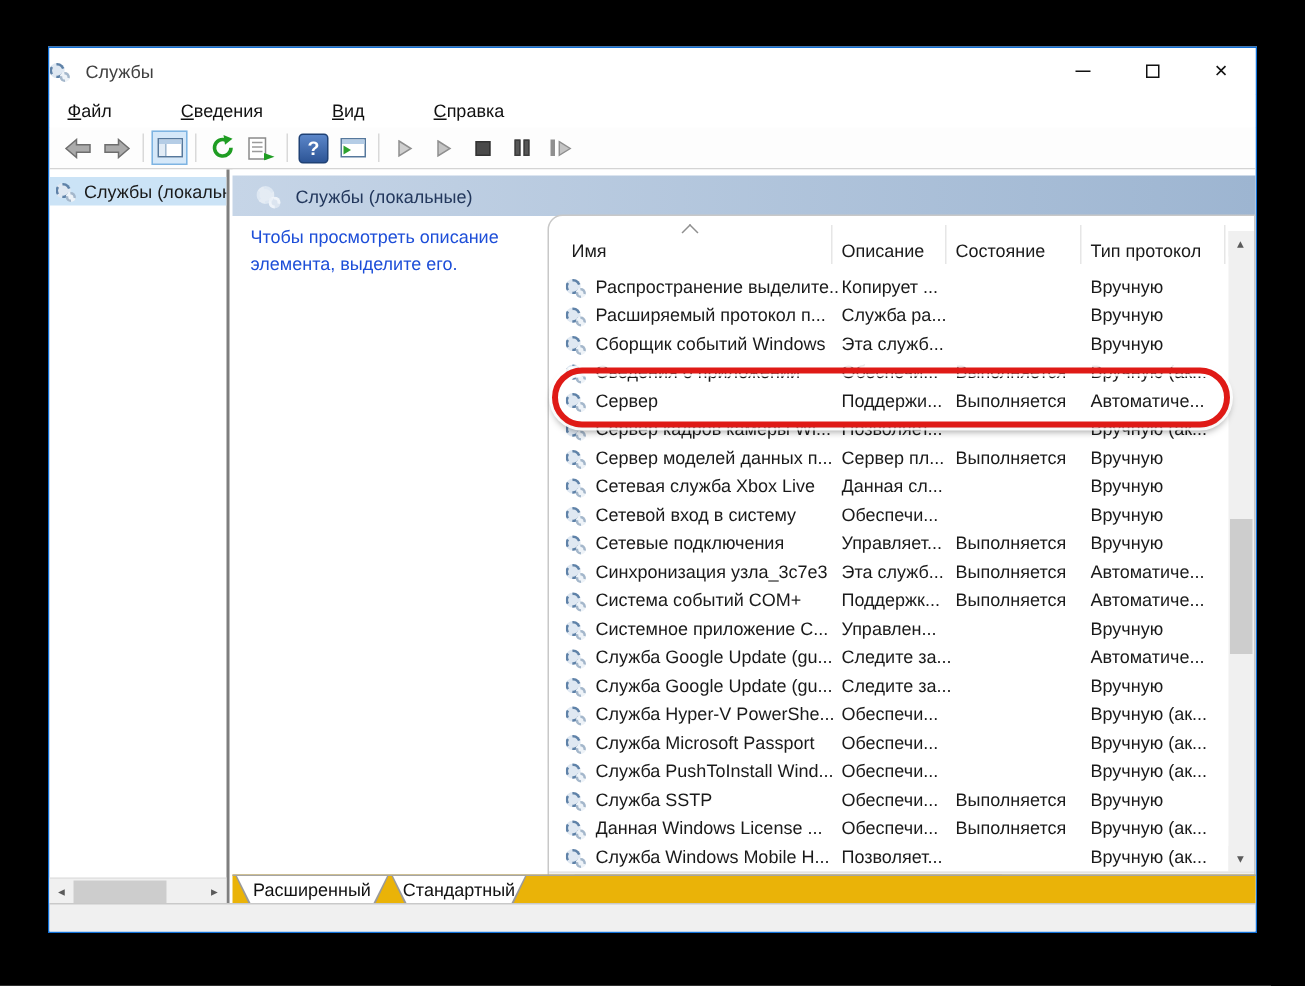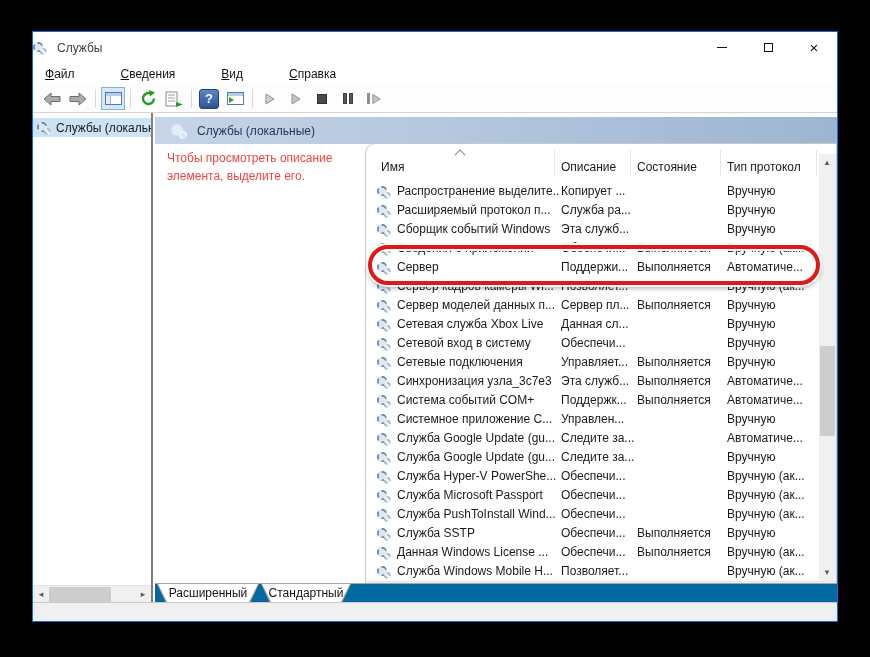--- a/index.html
+++ b/index.html
@@ -60,21 +60,21 @@
   .tree-item .lbl{margin-left:3px;}
   .tree-hscroll{position:absolute;left:0;bottom:0;width:100%;height:17px;background:#f0f0f0;border-top:1px solid #e2e2e2;}
   .sb-arrow{position:absolute;top:0;width:16px;height:17px;color:#5a5a5a;font-size:9px;line-height:17px;text-align:center;background:#f0f0f0;}
   .tree-hscroll .thumb{position:absolute;left:16px;top:1px;width:62px;height:15px;background:#cdcdcd;}
 
   .rpanel{position:absolute;left:122px;top:81px;width:682px;height:489px;background:#fff;overflow:visible;}
   .band{position:absolute;left:0;top:4px;width:100%;height:27px;
         background:linear-gradient(90deg,var(--band1,#c6d5e7),var(--band2,#9db5d1));
         display:flex;align-items:center;padding-left:16px;}
   .band .ttl{margin-left:10px;color:#22375c;}
-  .desc-text{position:absolute;left:12px;top:36px;width:184px;line-height:1.5;color:#ef4444;}
+  .desc-text{position:absolute;left:12px;top:36px;width:184px;line-height:1.5;color:#1d4ed8;}
 
   
   .listpanel{position:absolute;left:210px;top:30px;width:472px;height:454px;background:#fff;
              border:1px solid #c8c8c8;border-radius:10px 0 0 0;}
   .col-label{position:absolute;top:16px;color:#1a1a1a;}
   .col-sep{position:absolute;top:6px;width:1px;height:26px;background:#e6e6e6;}
   .sort-chevron{position:absolute;left:90px;top:7px;width:8px;height:8px;
       border-top:1.5px solid #8f8f8f;border-left:1.5px solid #8f8f8f;transform:rotate(45deg);}
   .rows{position:absolute;left:0;top:38px;width:455px;}
   .lrow{position:relative;height:19px;width:100%;}
@@ -92,21 +92,21 @@
   .hscroll .left{left:0;}
   .hscroll .right{right:0;}
   .hscroll .thumb{position:absolute;left:17px;top:1px;width:285px;height:15px;background:#cdcdcd;}
 
   
   .red-oval{position:absolute;left:2px;top:101px;width:452px;height:40px;border:4px solid var(--red,#df1a16);
             border-radius:20px;z-index:6;pointer-events:none;
             box-shadow:0 0 0 2px rgba(255,255,255,.9),0 3px 5px rgba(0,0,0,.35),inset 0 0 0 2px rgba(255,255,255,.9);}
 
   
-  .tabsrow{position:absolute;left:0;top:470px;width:100%;height:19px;background:#0369a1;border-top:1px solid #a5a5a5;}
+  .tabsrow{position:absolute;left:0;top:470px;width:100%;height:19px;background:#eab308;border-top:1px solid #a5a5a5;}
   .mtab{position:absolute;top:0;height:19px;}
   .mtab .tab-bg{position:absolute;inset:0;background:#9a9a9a;
       clip-path:polygon(0 0,100% 0,calc(100% - 9px) 100%,9px 100%);}
   .mtab .tab-fill{position:absolute;left:1px;right:1px;top:0;bottom:1px;background:#fff;
       clip-path:polygon(0 0,100% 0,calc(100% - 9px) 100%,9px 100%);}
   .mtab .tab-label{position:relative;z-index:2;display:block;text-align:center;font-size:12px;line-height:18px;color:#111;}
   .mtab.t1{left:2px;width:102px;}
   .mtab.t2{left:106px;width:90px;}
 
   .statusbar{position:absolute;left:0;top:570px;width:100%;height:19px;background:#f0f0f0;border-top:1px solid #c9c9c9;}

